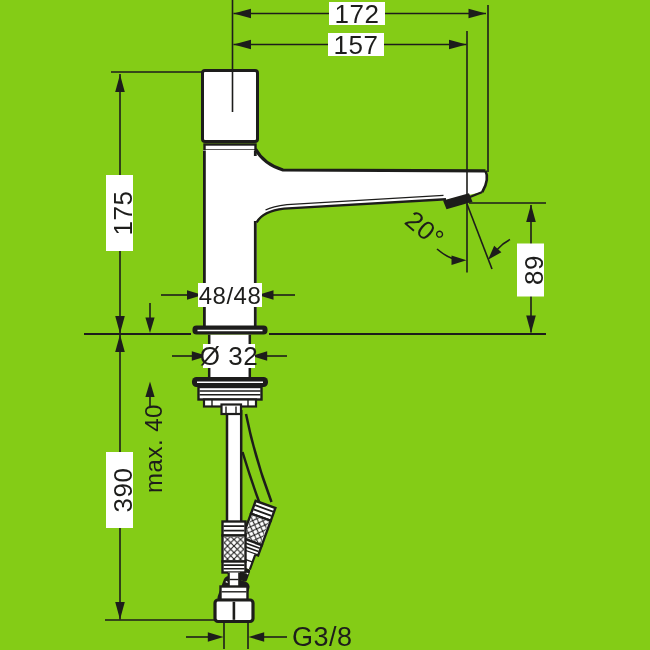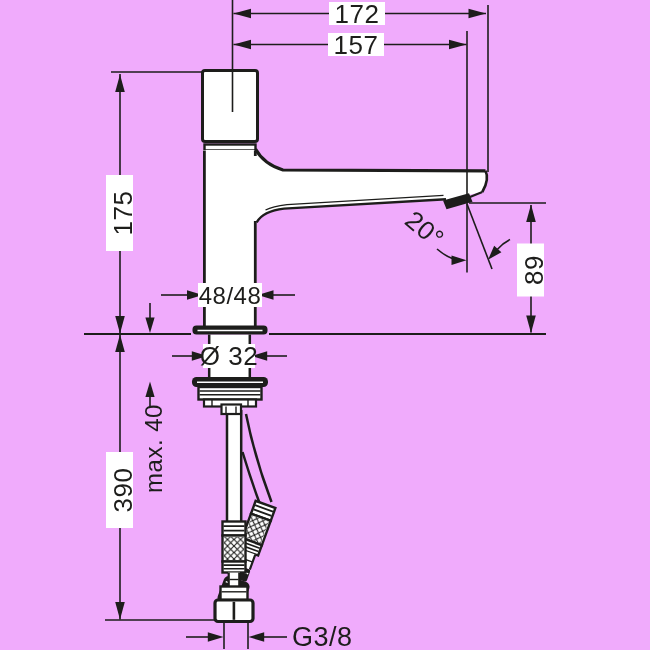--- a/index.html
+++ b/index.html
@@ -1,16 +1,16 @@
 <!DOCTYPE html>
 <html><head>
 <meta charset="utf-8">
 <style>
   html,body{margin:0;padding:0;background:#ffffff;}
-  .stage{position:relative;width:650px;height:650px;background:#f0abfc;overflow:hidden;}
+  .stage{position:relative;width:650px;height:650px;background:#84cc16;overflow:hidden;}
   svg{display:block;}
   svg text{font-family:"Liberation Sans","DejaVu Sans",sans-serif;fill:#1d1d1b;}
   .dimtxt{font-size:26px;letter-spacing:0.5px;}
   .dimtxt-sm{font-size:24px;letter-spacing:0.5px;}
   .dimtxt-lg{font-size:27px;letter-spacing:0.5px;}
 </style>
 </head>
 <body>
 
 <div class="stage">

